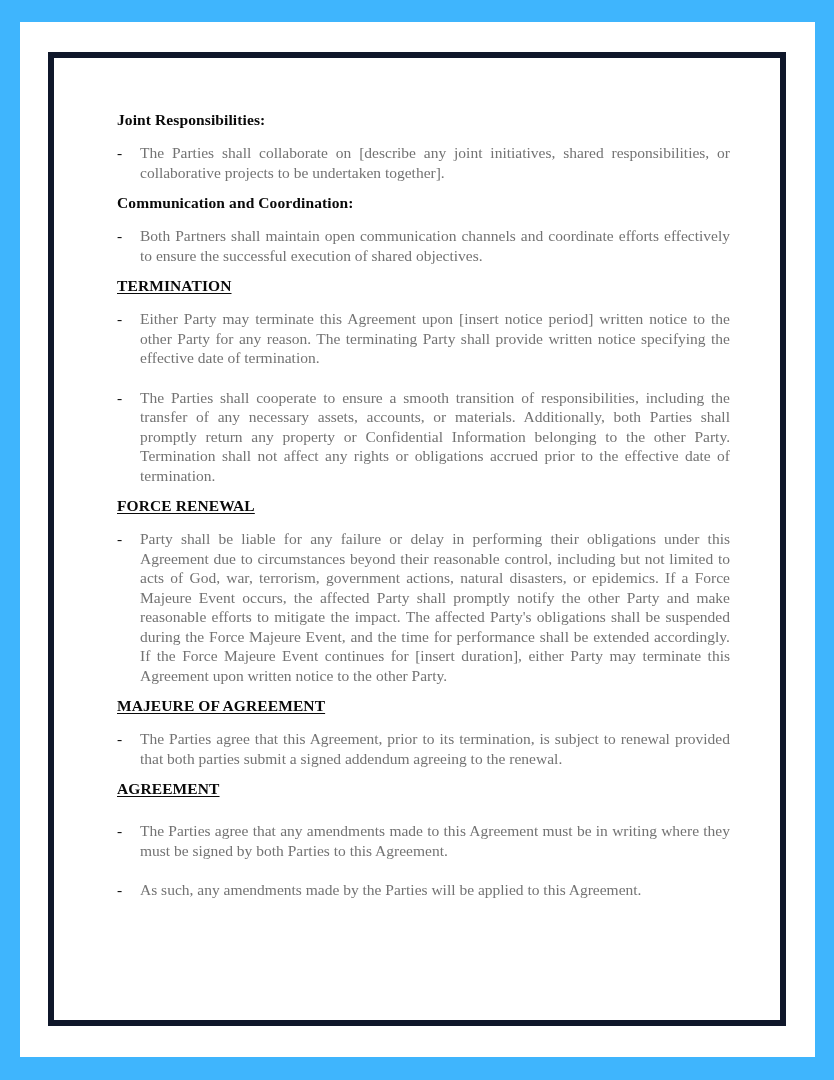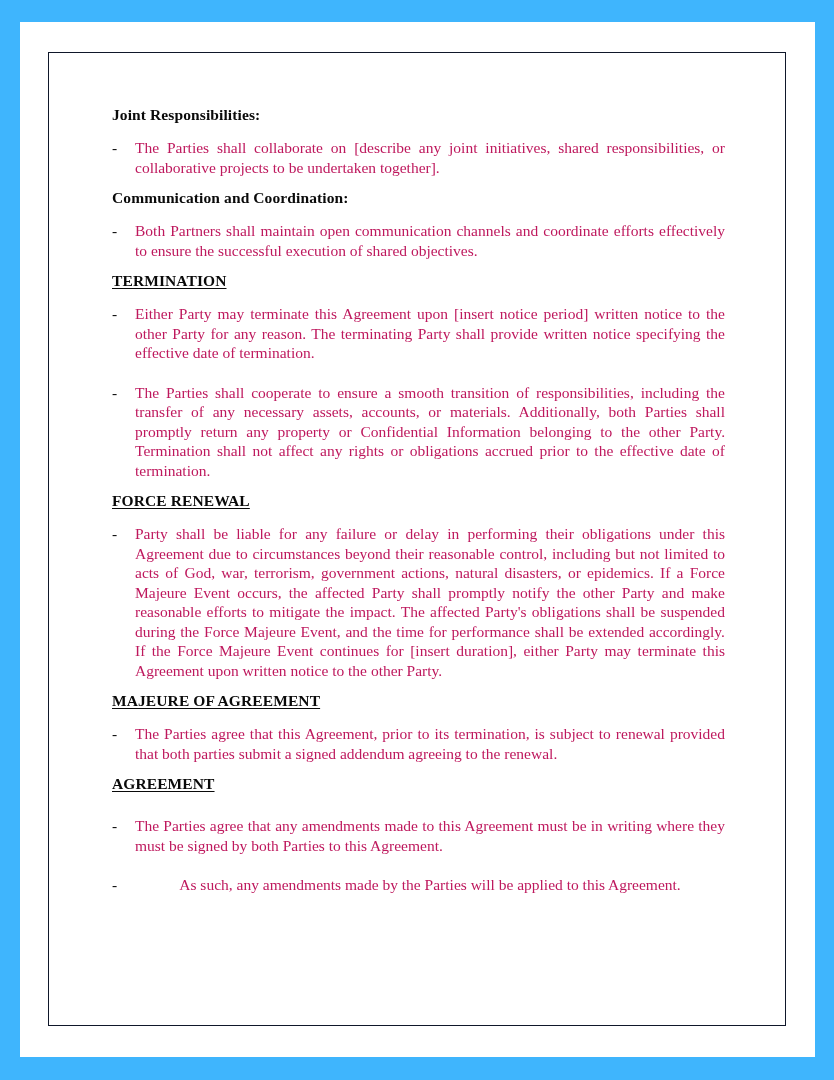--- a/index.html
+++ b/index.html
@@ -22,21 +22,21 @@
     height: 1035px;
     background: #ffffff;
   }
 
   .page-frame {
     position: absolute;
     left: 28px;
     top: 30px;
     width: 738px;
     height: 974px;
-    border: 1px solid #0f172a;
+    border: 6px solid #0f172a;
     box-sizing: border-box;
     background: #ffffff;
   }
 
   .doc-body {
     position: absolute;
     left: 63px;
     top: 52px;
     width: 613px;
   }
@@ -68,27 +68,27 @@
     width: 23px;
     flex: 0 0 23px;
     font-size: 15.5px;
     line-height: 19.5px;
     color: #0a0a0a;
   }
   .bullet-text {
     flex: 1 1 auto;
     font-size: 15.5px;
     line-height: 19.5px;
-    color: #be185d;
+    color: #737373;
     text-align: justify;
     text-justify: inter-word;
     hyphens: none;
   }
   .bullet-text.no-justify {
-    text-align: center;
+    text-align: left;
   }
 
   .gap-sm { height: 11px; }
   .gap-md { height: 14px; }
   .gap-lg { height: 20px; }
   .gap-xl { height: 23px; }
 </style>
 </head>
 <body>
 

